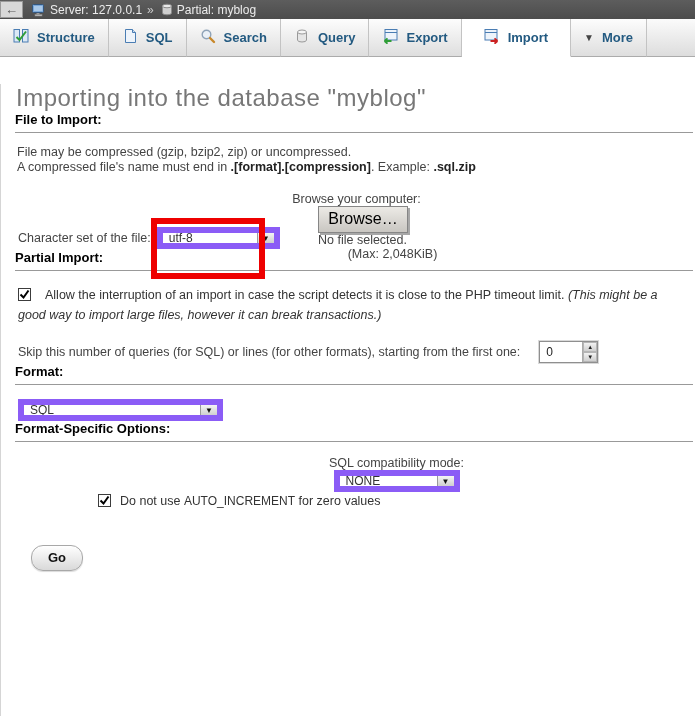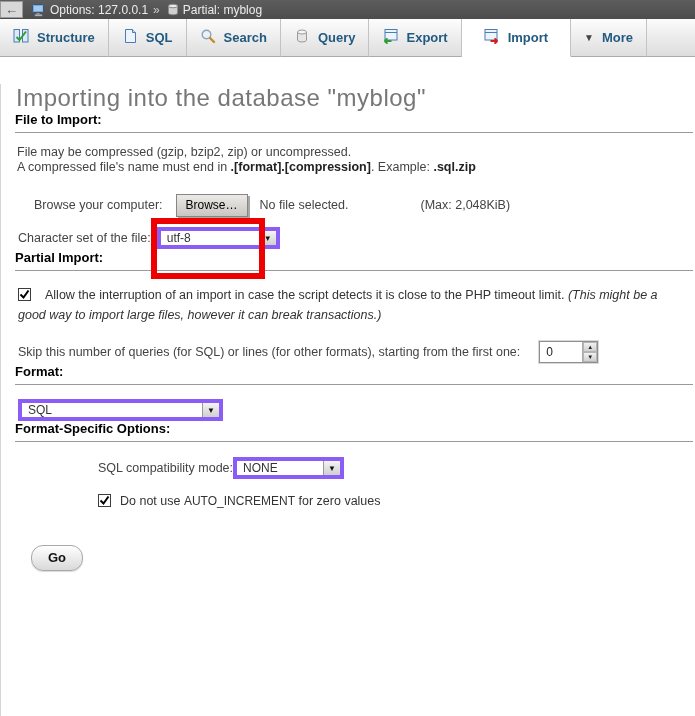--- a/index.html
+++ b/index.html
@@ -29,51 +29,51 @@
   h3.sect-head { margin:0 2px 0 14px; padding-bottom:5px; font-size:13px; font-weight:bold; color:#000; border-bottom:1px solid #999; }
   .mt-file { margin-top:47px; }
   .mt-partial { margin-top:31px; }
   .mt-format { margin-top:37px; }
   .mt-fso { margin-top:35px; }
 
   p.note { margin:12px 20px 0 16px; line-height:15px; color:#444; }
   p.note b { color:#222; }
 
   .row { display:flex; align-items:center; white-space:nowrap; }
-  .browse-row { margin:17px 0 0 33px; height:26px; }
+  .browse-row { margin:17px 0 0 17px; height:26px;flex-direction:column; }
   .charset-row { margin:8px 0 0 17px; height:24px;align-items:center; }
   .row label { color:#444; }
 
-  .win-btn { margin-left:13px; background:linear-gradient(#eceae6,#c9c6c1); border:1px solid #868686; box-shadow:2px 2px 0 rgba(60,60,60,0.45); padding:3px 9px 4px; font-family:inherit; font-size:12px; color:#000; cursor:pointer; }
+  .win-btn { margin-left:13px; background:linear-gradient(#eceae6,#c9c6c1); border:1px solid #868686; box-shadow:2px 2px 0 rgba(60,60,60,0.45); padding:3px 9px 4px; font-family:inherit; font-size:16px; color:#000; cursor:pointer; }
   .no-file { margin-left:12px; }
   .max-size { margin-left:72px; }
 
   
-  .select { display:inline-flex; align-items:stretch; height:22px; border:4px solid #8b5cf6; background:#fff; cursor:pointer; }
+  .select { display:inline-flex; align-items:stretch; height:22px; border:6px solid #8b5cf6; background:#fff; cursor:pointer; }
   .select .sel-val { flex:1; display:flex; align-items:center; padding-left:6px; font-size:12px; color:#333; overflow:hidden; }
   .select .sel-btn { width:17px; display:flex; align-items:center; justify-content:center; background:linear-gradient(#f4f4f4,#cfcfcf); border-left:1px solid #9a9a9a; font-size:8px; color:#111; }
   .charset-select { width:123px; margin-left:6px; }
   .format-select { width:205px; margin:14px 0 0 17px; }
-  .compat-select { width:111px; margin-left:0;text-align:center; }
+  .compat-select { width:126px; margin-left:0;text-align:center; }
 
   
   .checkbox { display:inline-block; width:13px; height:13px; border:1px solid #3c3c3c; background:#fff; vertical-align:-2px; margin-right:2px; cursor:pointer; }
   .checkbox svg { display:block; }
 
   .cb-par { margin:14px 18px 0 17px; line-height:20px; color:#333; }
   .cb-par .checkbox { margin-right:14px; }
   .cb-par i { color:#333; }
 
   .skip-row { margin:15px 0 0 17px; height:24px; }
   .spinbox { display:inline-flex; margin-left:19px; width:59px; height:22px; border:1px solid #8f8f8f; outline:1px solid #d9d9d9; background:#fff; }
   .spin-val { flex:1; display:flex; align-items:center; padding-left:6px; font-size:12px; color:#222; }
   .spin-btns { width:15px; display:flex; flex-direction:column; border-left:1px solid #aaa; }
   .spin-btns .sb { flex:1; display:flex; align-items:center; justify-content:center; font-size:6px; color:#222; background:linear-gradient(#f2f2f2,#cfcfcf); border:1px solid #b5b5b5; cursor:pointer; }
 
-  .compat-row { margin:14px 0 0 97px; height:24px; }
+  .compat-row { margin:14px 0 0 97px; height:24px;flex-direction:column; }
   .ai-row { margin:14px 0 0 97px; height:20px; white-space:nowrap; color:#333; }
   .ai-row .checkbox { margin-right:9px; }
   .mono { font-family:Liberation Sans, sans-serif; font-size:12px; color:#333; }
 
   .go-btn { margin:31px 0 0 30px; padding:4px 16px 5px; font-family:inherit; font-size:13px; font-weight:bold; color:#111; background:linear-gradient(#ffffff,#d9d9d9); border:1px solid #a8a8a8; border-radius:12px; box-shadow:0 1px 1px rgba(0,0,0,0.15); cursor:pointer;text-align:center; }
 
   
   .red-annotation { position:absolute; left:151px; top:218px; width:114px; height:61px; border:6px solid #ee0000; z-index:10; pointer-events:none; }
 </style>
 </head>
@@ -86,21 +86,21 @@
       <span>←</span>
     </div>
     <span class="crumb-icon">
       <svg width="14" height="14" viewBox="0 0 14 14">
           <rect x="0.5" y="1.5" width="11" height="8" rx="1" fill="#7aa7d8" stroke="#33567e"></rect>
           <rect x="2" y="3" width="8.5" height="5" fill="#a9c8e8"></rect>
           <rect x="4.5" y="10" width="3" height="1.5" fill="#9a9a9a"></rect>
           <rect x="3" y="11.5" width="7" height="1.5" fill="#bdbdbd" stroke="#8a8a8a" stroke-width="0.5"></rect>
         </svg>
     </span>
-    <a href="#">Options: 127.0.0.1</a>
+    <a href="#">Server: 127.0.0.1</a>
     <span class="sep">»</span>
     <span class="crumb-icon">
       <svg width="12" height="13" viewBox="0 0 12 13">
           <path d="M1.5 3 v7 a4.5 1.8 0 0 0 9 0 v-7" fill="#cfcfcf" stroke="#8a8a8a"></path>
           <ellipse cx="6" cy="3" rx="4.5" ry="1.8" fill="#e9e9e9" stroke="#8a8a8a"></ellipse>
         </svg>
     </span>
     <a href="#">Partial: myblog</a>
   </div>
 

